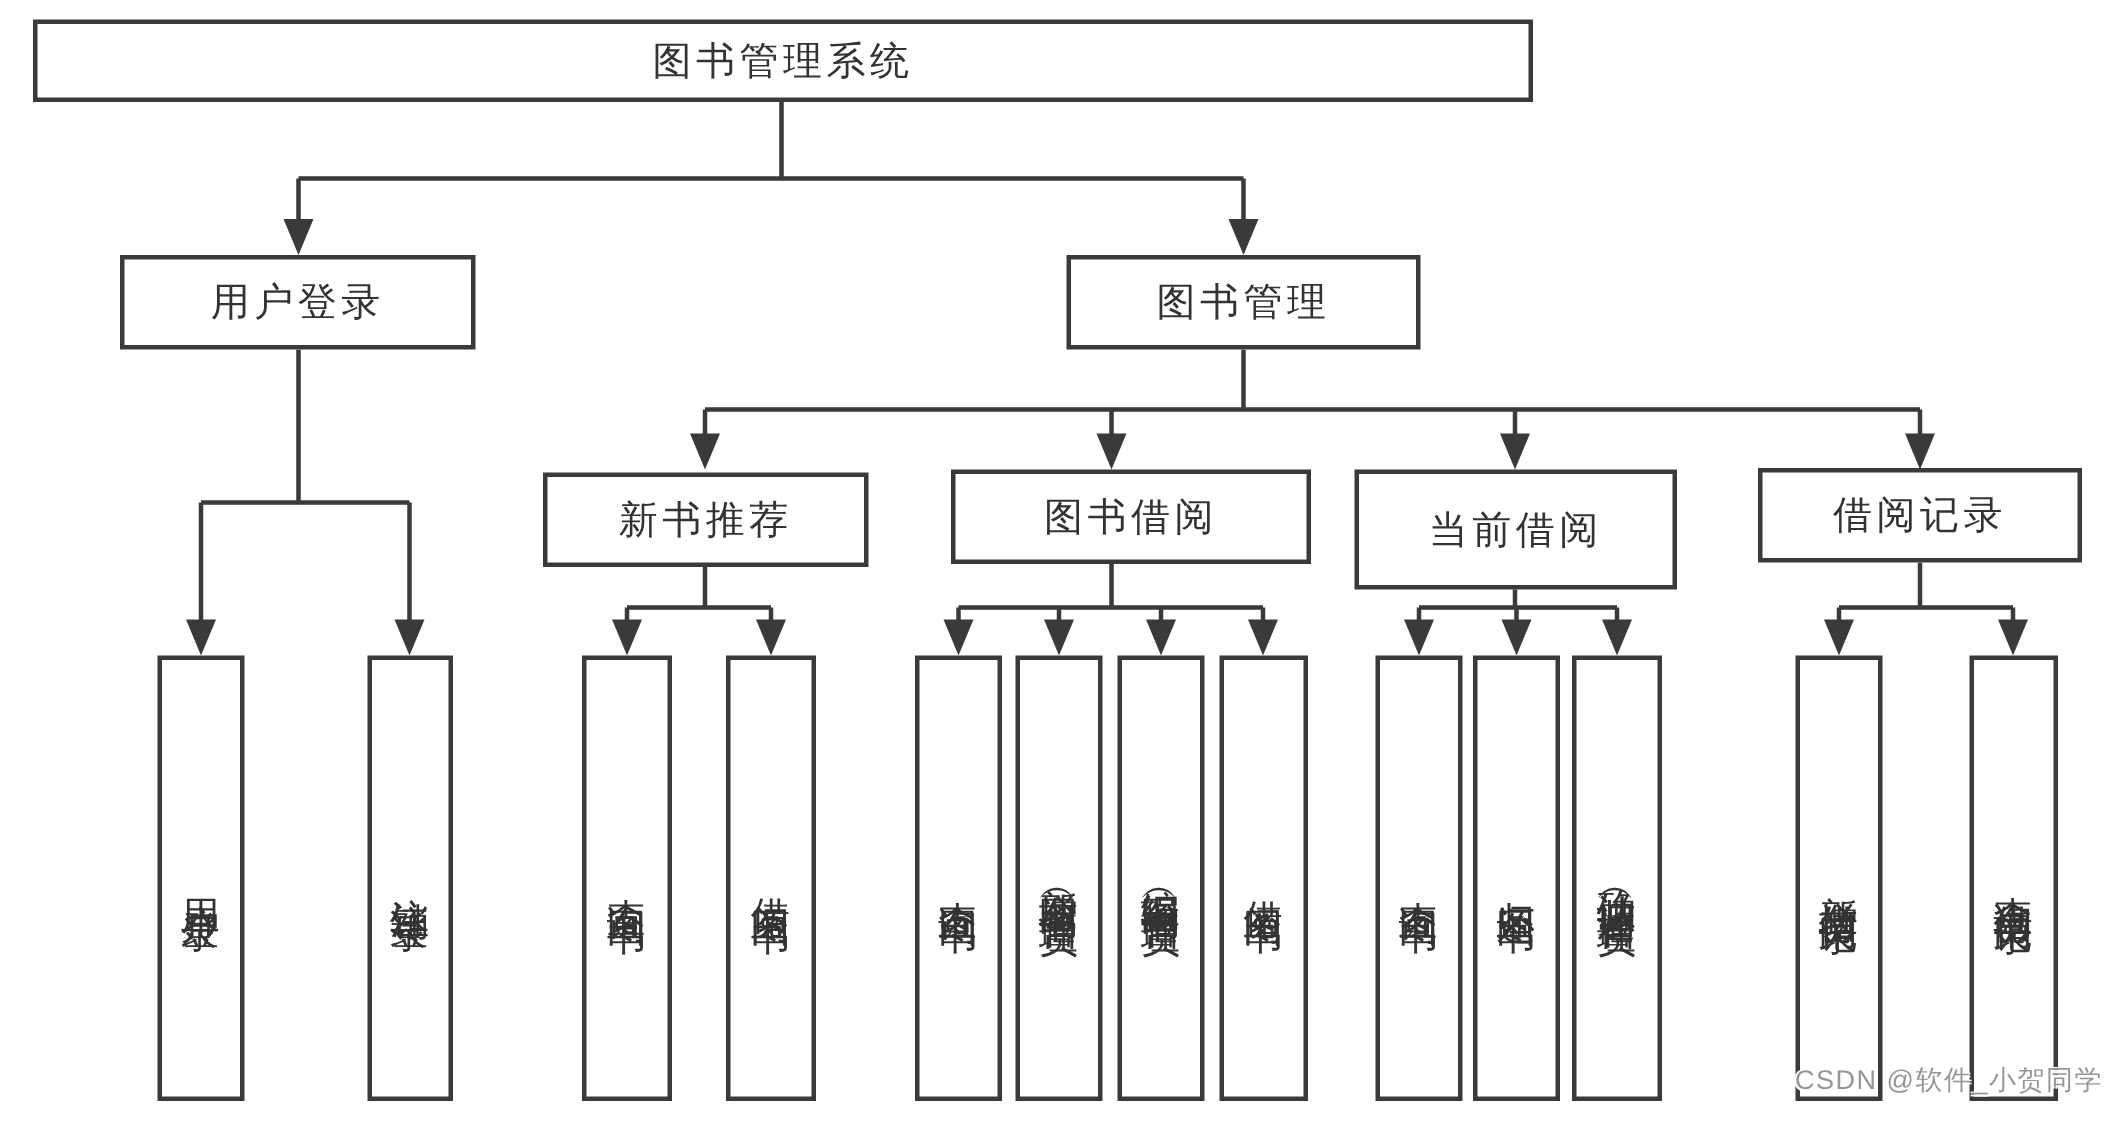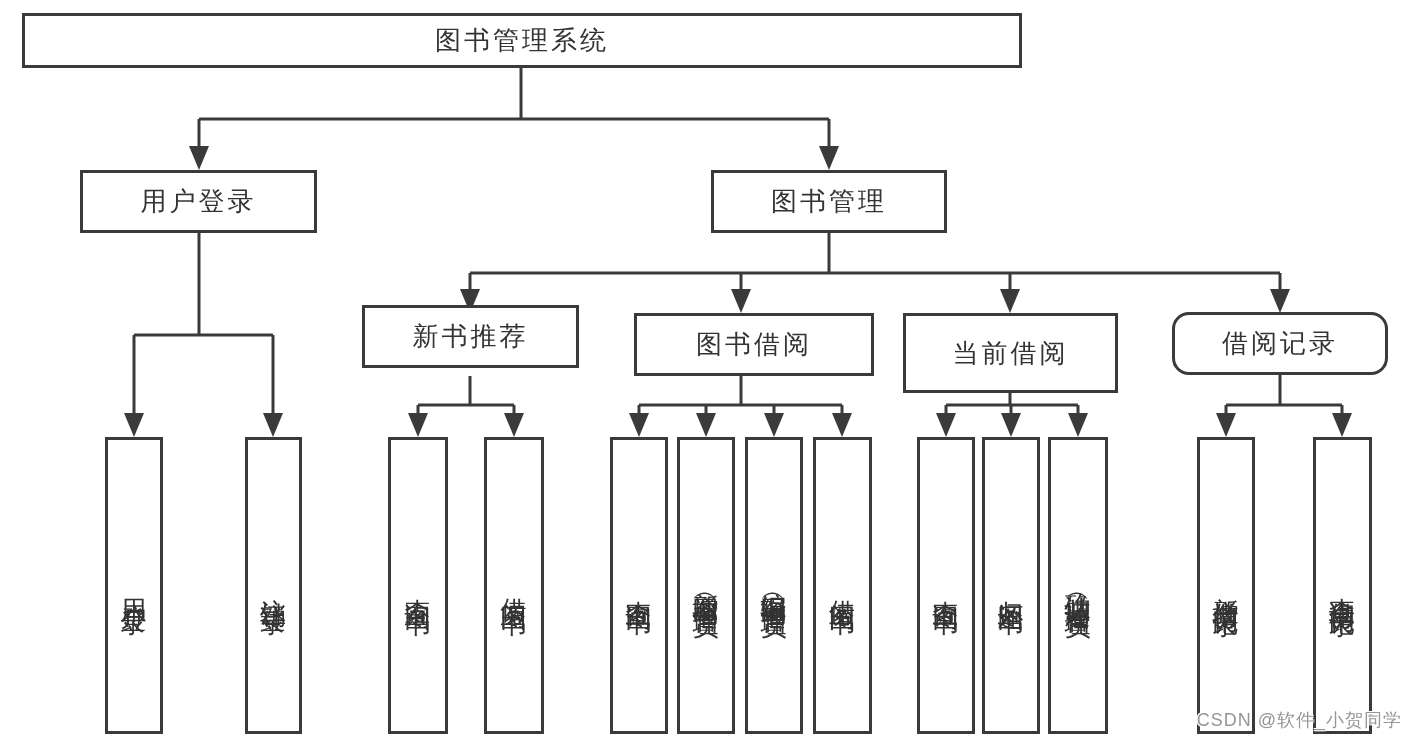--- a/index.html
+++ b/index.html
@@ -25,24 +25,24 @@
     align-items: center;
     justify-content: center;
     color: #333333;
     font-size: 26px;
     letter-spacing: 3px;
     white-space: nowrap;
   }
   .node.root   { left: 22px;   top: 13px;  width: 1000px; height: 55px; font-family: Liberation Serif, serif; }
   .node.lvl2-a { left: 80px;   top: 170px; width: 237px;  height: 63px; }
   .node.lvl2-b { left: 711px;  top: 170px; width: 236px;  height: 63px; }
-  .node.lvl3-a { left: 362px;  top: 305px; width: 217px;  height: 63px; }
+  .node.lvl3-a { left: 362px;  top: 315px; width: 217px;  height: 63px; }
   .node.lvl3-b { left: 634px;  top: 313px; width: 240px;  height: 63px; }
   .node.lvl3-c { left: 903px;  top: 313px; width: 215px;  height: 80px; }
-  .node.lvl3-d { left: 1172px; top: 312px; width: 216px;  height: 63px; border-radius: 17px; }
+  .node.lvl3-d { left: 1172px; top: 312px; width: 216px;  height: 63px; }
   .leaf {
     position: absolute;
     box-sizing: border-box;
     top: 437px;
     height: 297px;
     background: #ffffff;
     border: 3px solid #3a3a3a;
     display: flex;
     align-items: center;
     justify-content: center;

